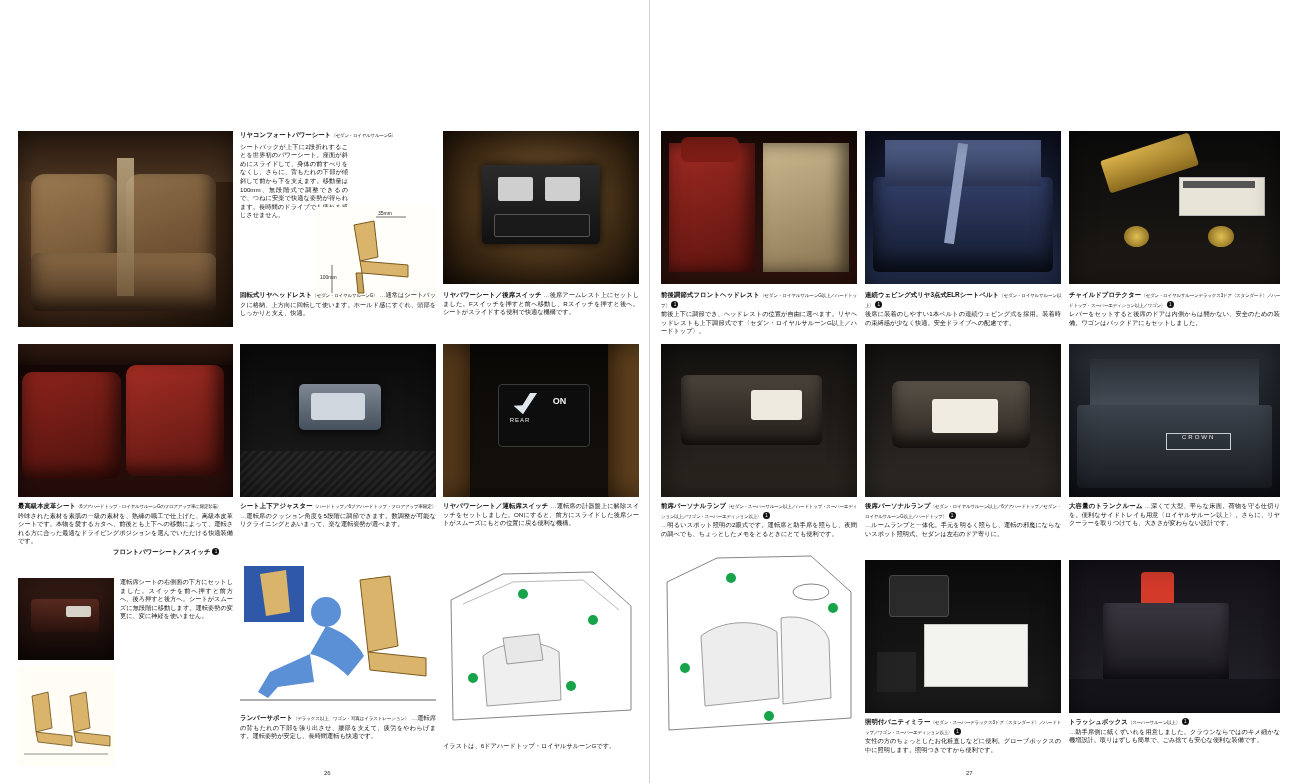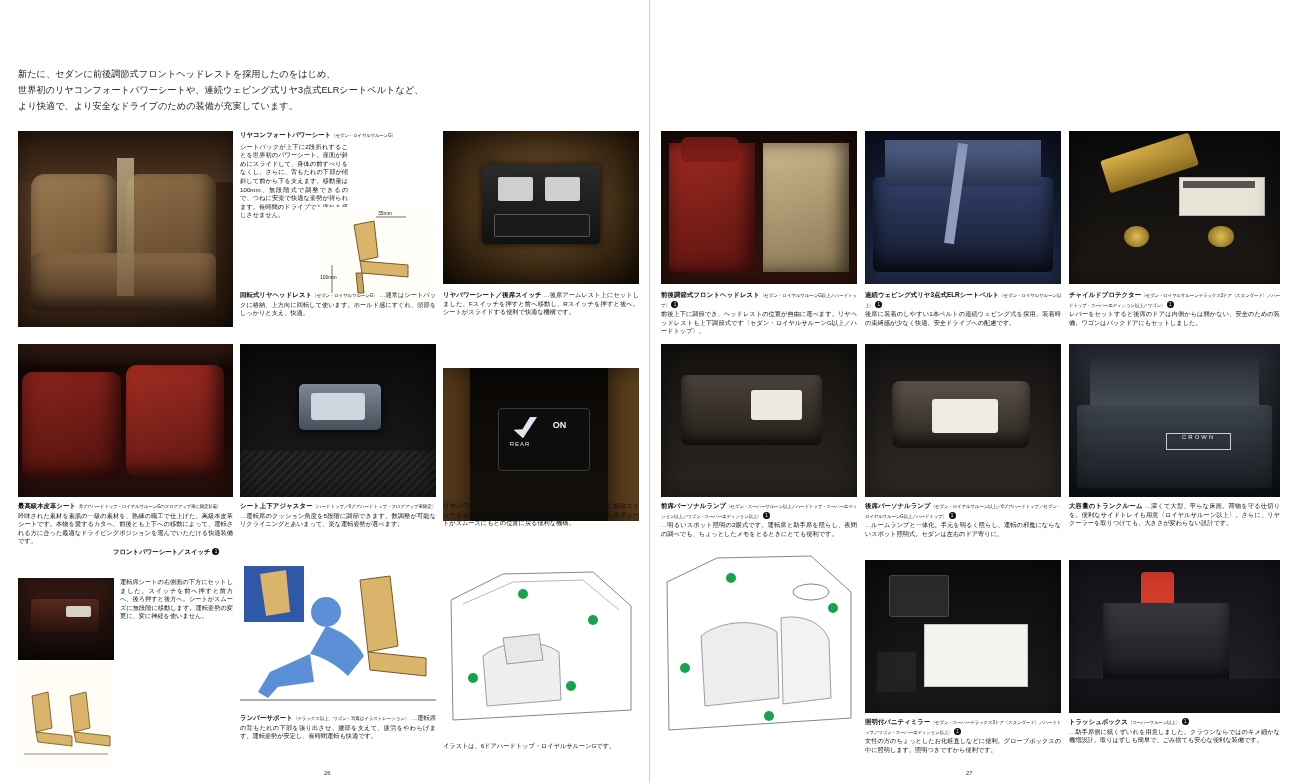--- a/index.html
+++ b/index.html
@@ -19,25 +19,20 @@
   .ill{background:#ffffff;border:0;position:relative;overflow:hidden;}
   .line-art{position:absolute;inset:0;}
   .vig{position:absolute;inset:0;box-shadow:inset 0 0 26px rgba(0,0,0,.55);}
 </style>
 </head>
 <body>
 
 <div class="page">
   <div class="gutter"></div>
 
-  <div class="intro">
-    <div>新たに、セダンに前後調節式フロントヘッドレストを採用したのをはじめ、</div>
-    <div>世界初のリヤコンフォートパワーシートや、連続ウェビング式リヤ3点式ELRシートベルトなど、</div>
-    <div>より快適で、より安全なドライブのための装備が充実しています。</div>
-  </div>
 
   <div class="cell" style="left:18px;top:131px;width:215px;height:196px;">
     <div class="photo" style="width:215px;height:196px;background:
         radial-gradient(ellipse at 30% 40%, #6d4a2f 0%, #3a2415 60%, #1c1108 100%);">
       <div style="position:absolute;left:0;top:0;width:100%;height:26%;background:linear-gradient(180deg,#2a1b10,#4a3320);"></div>
       <div style="position:absolute;left:6%;top:22%;width:40%;height:56%;background:linear-gradient(160deg,#9b7a52,#6b4d2e);border-radius:14px 14px 4px 4px;box-shadow:inset -6px -6px 14px rgba(0,0,0,.5);"></div>
       <div style="position:absolute;left:50%;top:22%;width:42%;height:56%;background:linear-gradient(160deg,#8f6f4a,#5e4227);border-radius:14px 14px 4px 4px;box-shadow:inset -6px -6px 14px rgba(0,0,0,.5);"></div>
       <div style="position:absolute;left:6%;top:62%;width:86%;height:30%;background:linear-gradient(180deg,#8a6a46,#4a3320);border-radius:8px;box-shadow:inset 0 -8px 18px rgba(0,0,0,.55);"></div>
       <div style="position:absolute;left:46%;top:14%;width:8%;height:70%;background:linear-gradient(180deg,#c9b48e,#7b6343);opacity:.8;"></div>
       <div class="vig"></div>
@@ -160,21 +155,21 @@
       <div class="vig"></div>
     </div>
   </div>
   <div class="cell" style="left:240px;top:502px;width:196px;height:42px;">
     <div class="cap">
       <b>シート上下アジャスター</b><span class="tiny">〈ハードトップ／6ブアハードトップ・フロアアップ車限定〉</span>
       <span>…運転席のクッション角度を5段階に調節できます。数調整が可能なリクライニングとあいまって、楽な運転姿勢が選べます。</span>
     </div>
   </div>
 
-  <div class="cell" style="left:443px;top:344px;width:196px;height:153px;margin-top:24px;">
+  <div class="cell" style="left:443px;top:344px;width:196px;height:153px;">
     <div class="photo" style="width:196px;height:153px;background:linear-gradient(180deg,#0a0806,#15110c);">
       <div style="position:absolute;left:0;top:0;width:14%;height:100%;background:linear-gradient(90deg,#6e4a22,#3a2611);"></div>
       <div style="position:absolute;right:0;top:0;width:16%;height:100%;background:linear-gradient(270deg,#7a5326,#3a2611);"></div>
       <div style="position:absolute;left:28%;top:26%;width:46%;height:40%;background:#0d0d0d;border:1px solid #3a3a3a;border-radius:4px;"></div>
       <div style="position:absolute;left:36%;top:32%;width:12%;height:14%;background:#dfe6ee;clip-path:polygon(0 60%,40% 100%,100% 0,70% 0,38% 58%);"></div>
       <div style="position:absolute;left:34%;top:48%;width:18%;height:10%;color:#e8e8e8;font-size:6px;letter-spacing:1px;">REAR</div>
       <div style="position:absolute;left:56%;top:34%;width:18%;height:12%;color:#f2f2f2;font-size:9px;font-weight:bold;">ON</div>
       <div class="vig"></div>
     </div>
   </div>

